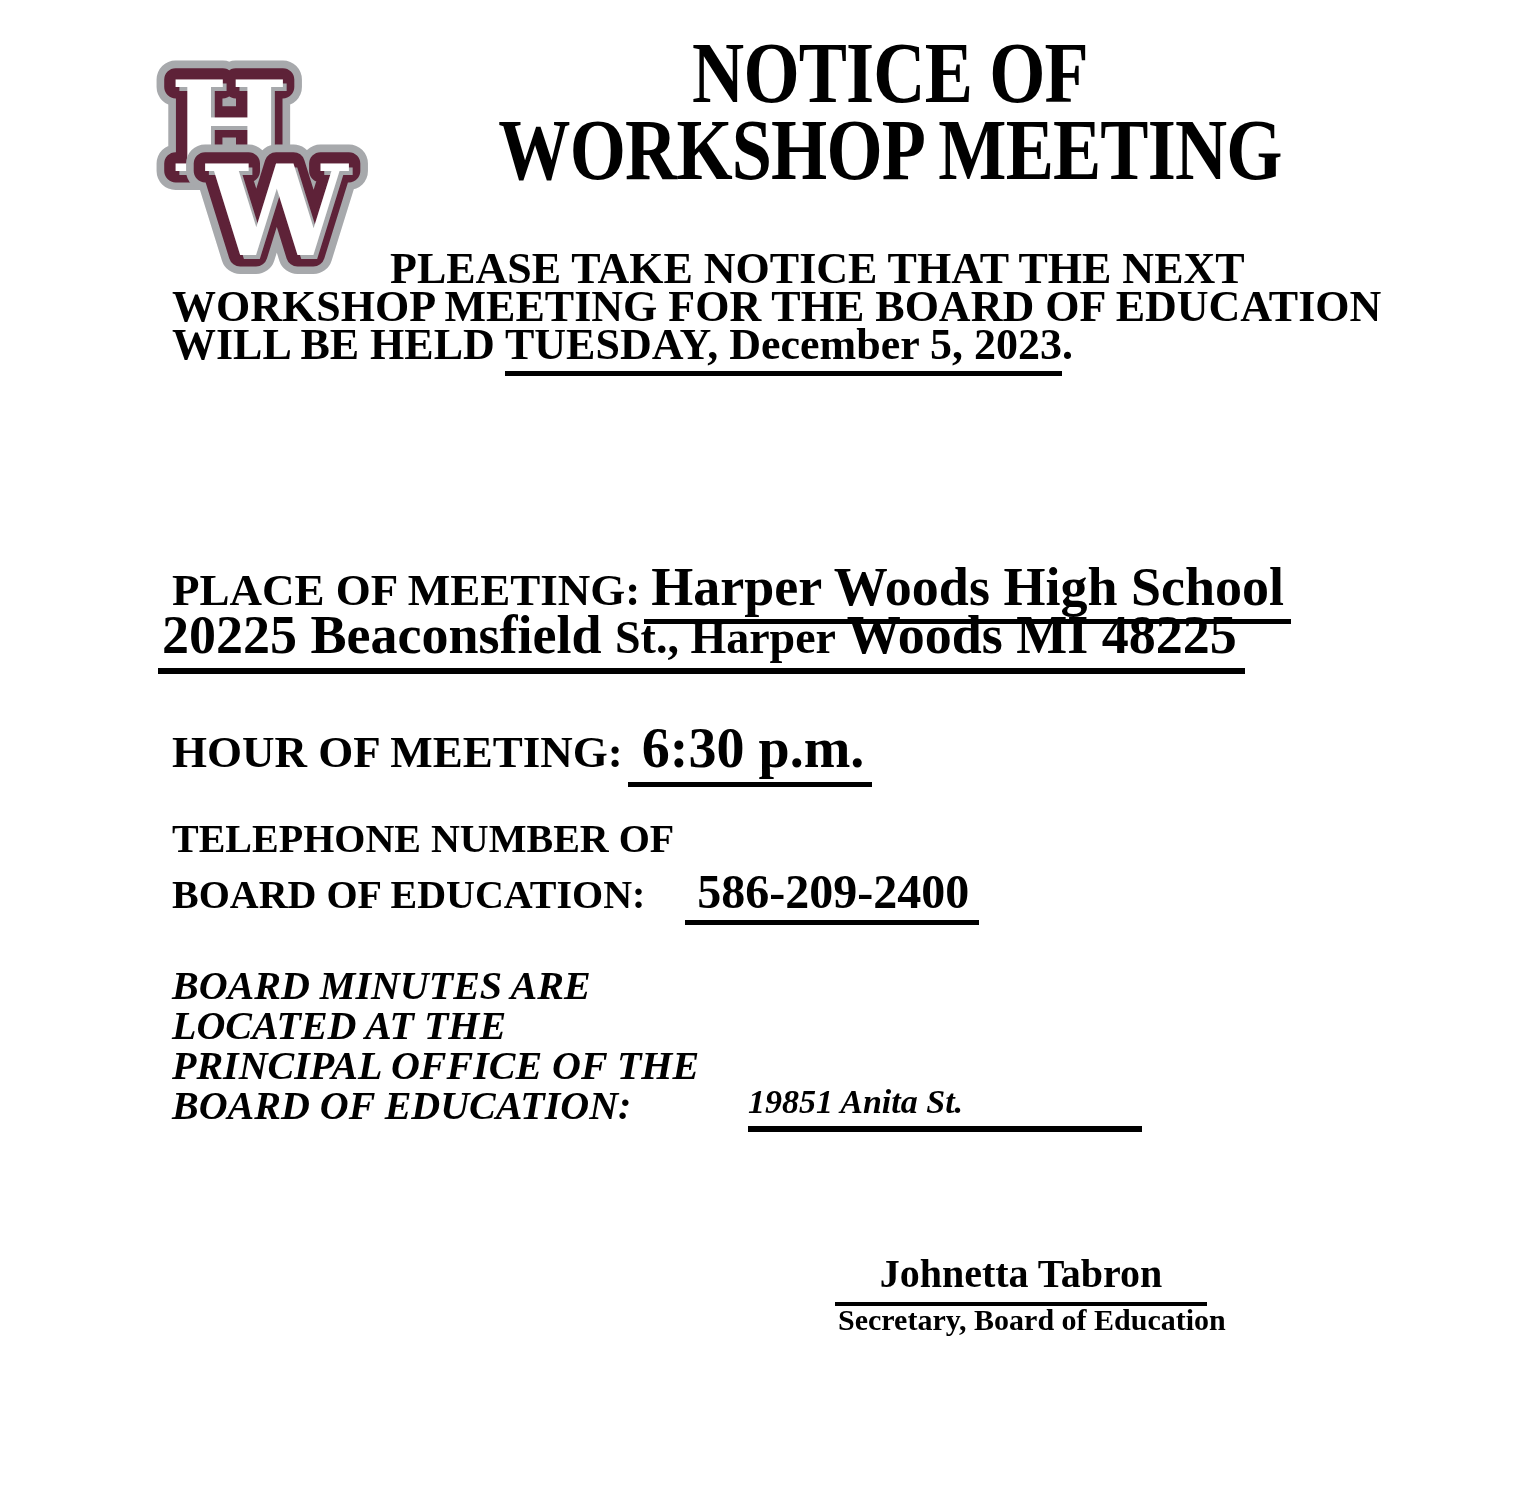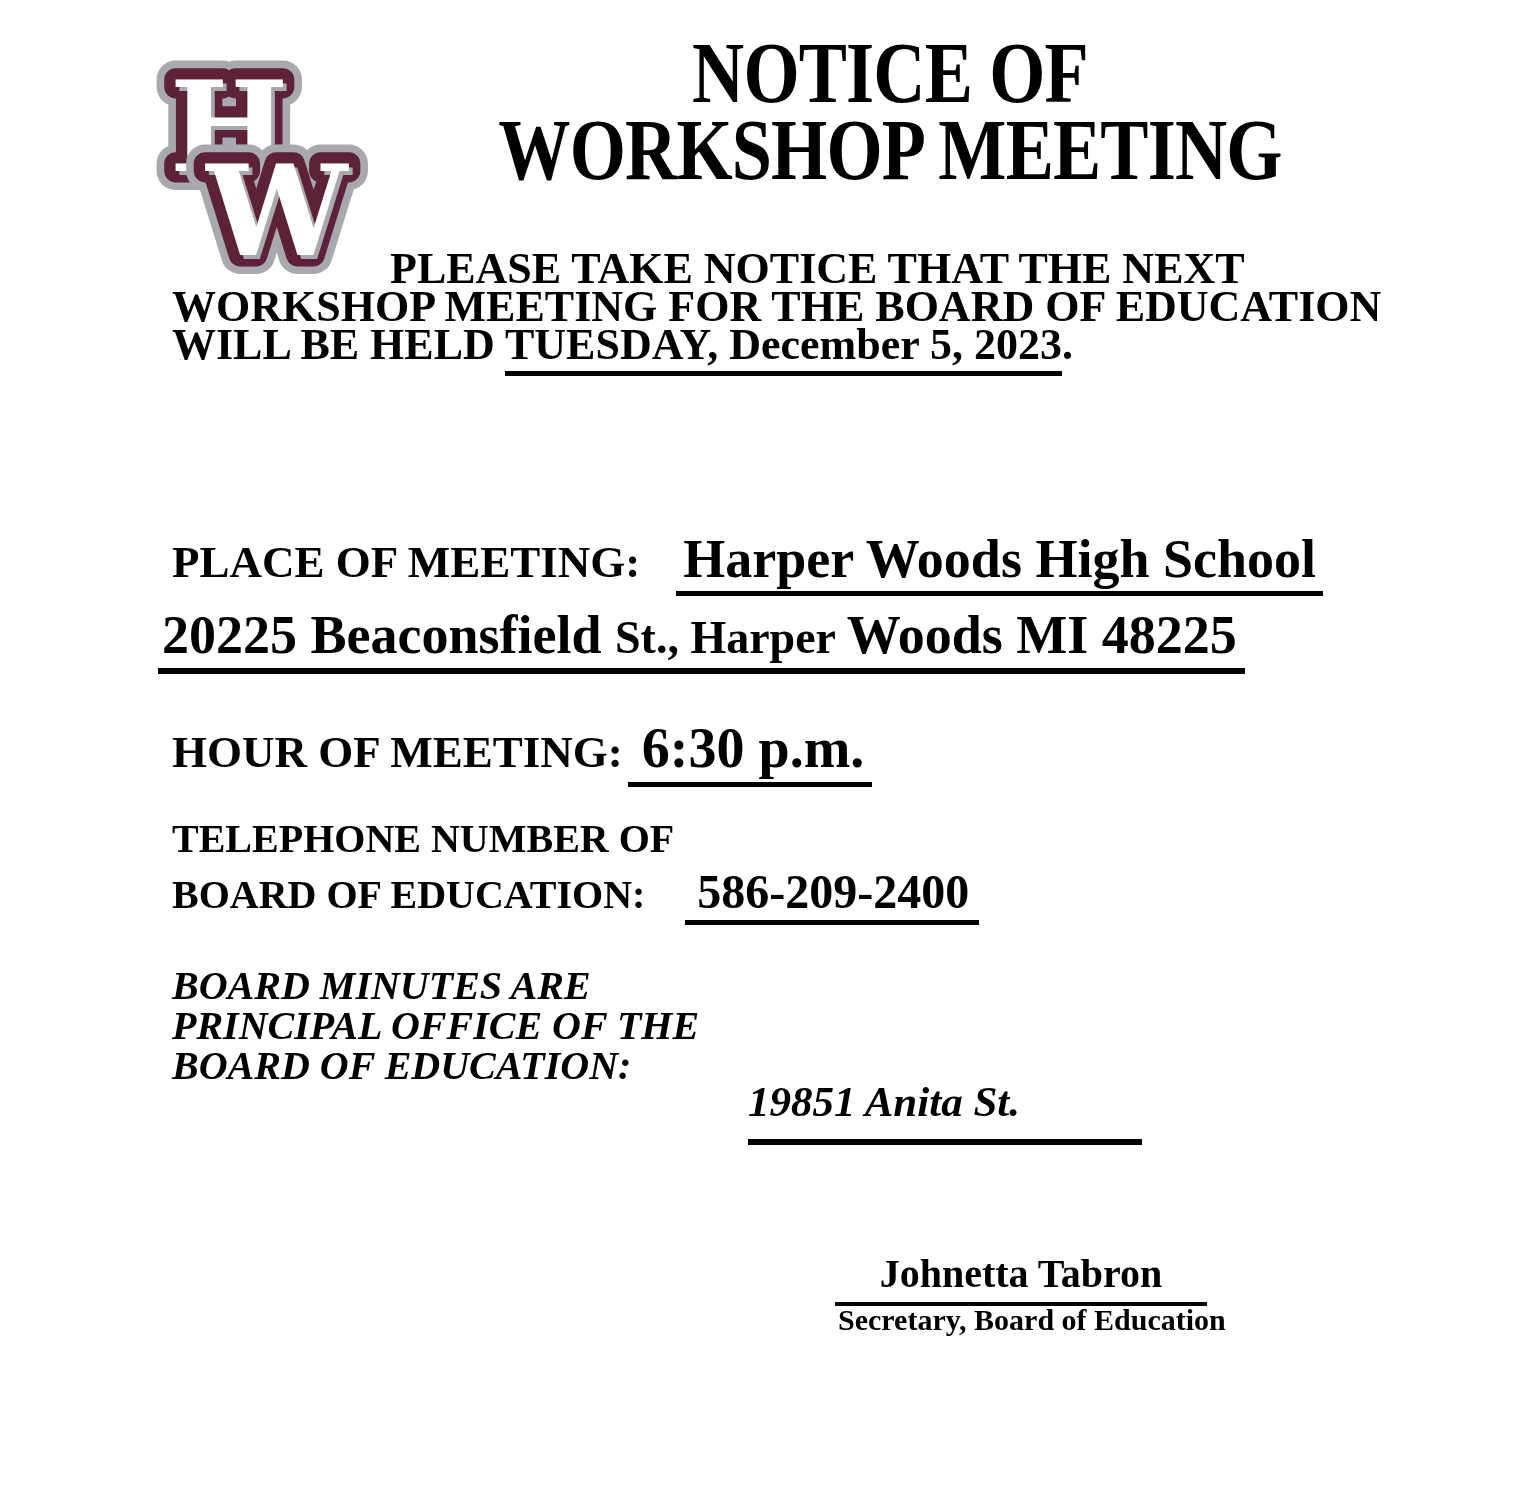--- a/index.html
+++ b/index.html
@@ -52,41 +52,41 @@
   }
   .intro p{margin:0;}
   .intro .indent{text-indent:218px;}
   .ul-heavy{border-bottom:5px solid var(--ink);padding-bottom:2px;}
   
   .row{position:absolute;left:172px;display:flex;align-items:baseline;white-space:nowrap;}
   .lbl{font-size:45px;}
   .lbl-sm{font-size:40px;}
   .row-date{top:448px;}
   .row-date .val{font-size:54px;margin-left:44px;padding:0 10px 1px 12px;}
-  .row-place{top:528px;gap:32px;}
+  .row-place{top:556px;}
   .row-place .val{font-size:54px;margin-left:4px;padding:0 7px 1px 7px;}
   .place-line2{
     position:absolute;left:158px;top:604px;
     font-size:54px;white-space:nowrap;
     border-bottom:6px solid var(--ink);padding:0 8px 2px 4px;
   }
   .place-line2 .mid{font-size:46px;}
   .row-hour{top:716px;}
   .row-hour .val{font-size:56px;margin-left:5px;padding:0 8px 2px 14px;}
   .phone-block{position:absolute;left:172px;top:814px;}
   .phone-line1{font-size:40px;line-height:50px;}
   .phone-line2{display:flex;align-items:baseline;white-space:nowrap;}
   .phone-line2 .val{font-size:48px;margin-left:40px;padding:0 10px 1px 12px;}
   .minutes-block{position:absolute;left:172px;top:966px;width:1210px;font-style:italic;}
   .minutes-block .m-line{font-size:40px;line-height:40px;}
   .address-block{position:absolute;left:576px;top:114px;}
   .address-line{
-    display:block;font-size:43px;line-height:43px;
+    display:block;font-size:34px;line-height:43px;
     border-bottom:6px solid var(--ink);
-    padding-bottom:16px;margin-bottom:12px;white-space:nowrap;
+    padding-bottom:3px;margin-bottom:12px;white-space:nowrap;
   }
   .address-line.a1{width:394px;}
   .address-line.a2{width:574px;}
   
   .sig-name{
     position:absolute;left:835px;top:1250px;width:372px;
     font-size:40px;text-align:center;
     border-bottom:4px solid var(--ink);
     padding-bottom:5px;white-space:nowrap;
   }
@@ -152,20 +152,21 @@
   <div class="phone-block">
     <div class="phone-line1 lbl-sm">TELEPHONE NUMBER OF</div>
     <div class="phone-line2">
       <span class="lbl-sm">BOARD OF EDUCATION:</span>
       <span class="val ul-heavy">586-209-2400</span>
     </div>
   </div>
 
   <div class="minutes-block">
     <div class="m-line">BOARD MINUTES ARE</div>
+    <div class="m-line">LOCATED AT THE</div>
     <div class="m-line">PRINCIPAL OFFICE OF THE</div>
     <div class="m-line">BOARD OF EDUCATION:</div>
     <div class="address-block">
       <span class="address-line a1">19851 Anita St.</span>
     </div>
   </div>
 
   <div class="sig-name">Johnetta Tabron</div>
   <div class="sig-role">Secretary, Board of Education</div>
 

